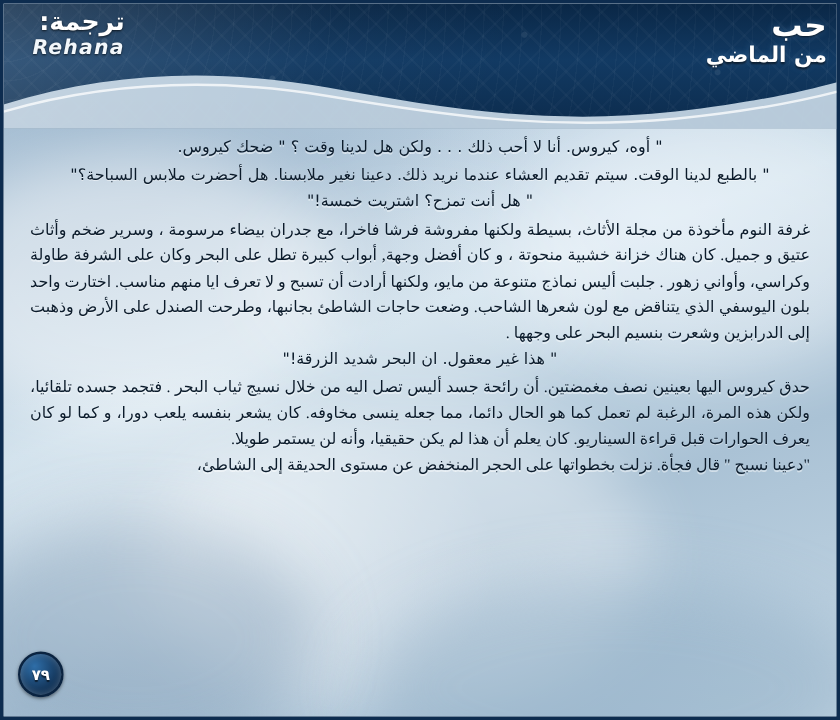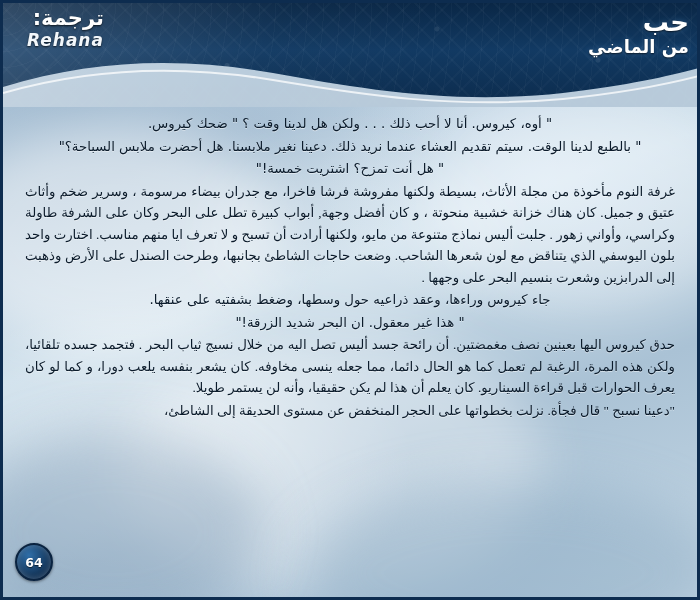--- a/index.html
+++ b/index.html
@@ -202,21 +202,20 @@
       <div class="translator-label">ترجمة:</div>
       <div class="translator-name">Rehana</div>
     </div>
   </div>
 
   <div class="content">
     <p class="p-center">" أوه، كيروس. أنا لا أحب ذلك . . . ولكن هل لدينا وقت ؟ " ضحك كيروس.</p>
     <p class="p-center">" بالطبع لدينا الوقت. سيتم تقديم العشاء عندما نريد ذلك. دعينا نغير ملابسنا. هل أحضرت ملابس السباحة؟"</p>
     <p class="p-center">" هل أنت تمزح؟ اشتريت خمسة!"</p>
     <p class="p-just">غرفة النوم مأخوذة من مجلة الأثاث، بسيطة ولكنها مفروشة فرشا فاخرا، مع جدران بيضاء مرسومة ، وسرير ضخم وأثاث عتيق و جميل. كان هناك خزانة خشبية منحوتة ، و كان أفضل وجهة, أبواب كبيرة تطل على البحر وكان على الشرفة طاولة وكراسي، وأواني زهور . جلبت أليس نماذج متنوعة من مايو، ولكنها أرادت أن تسبح و لا تعرف ايا منهم مناسب. اختارت واحد بلون اليوسفي الذي يتناقض مع لون شعرها الشاحب. وضعت حاجات الشاطئ بجانبها، وطرحت الصندل على الأرض وذهبت إلى الدرابزين وشعرت بنسيم البحر على وجهها .</p>
-    <p class="p-center">جاء كيروس وراءها، وعقد ذراعيه حول وسطها، وضغط بشفتيه على عنقها.</p>
     <p class="p-center">" هذا غير معقول. ان البحر شديد الزرقة!"</p>
     <p class="p-just">حدق كيروس اليها بعينين نصف مغمضتين. أن رائحة جسد أليس تصل اليه من خلال نسيج ثياب البحر . فتجمد جسده تلقائيا، ولكن هذه المرة، الرغبة لم تعمل كما هو الحال دائما، مما جعله ينسى مخاوفه. كان يشعر بنفسه يلعب دورا، و كما لو كان يعرف الحوارات قبل قراءة السيناريو. كان يعلم أن هذا لم يكن حقيقيا، وأنه لن يستمر طويلا.</p>
     <p class="p-just">"دعينا نسبح " قال فجأة. نزلت بخطواتها على الحجر المنخفض عن مستوى الحديقة إلى الشاطئ،</p>
   </div>
 
-  <div class="page-number">64</div>
+  <div class="page-number">٧٩</div>
 
 </div>
 
 </body></html>

